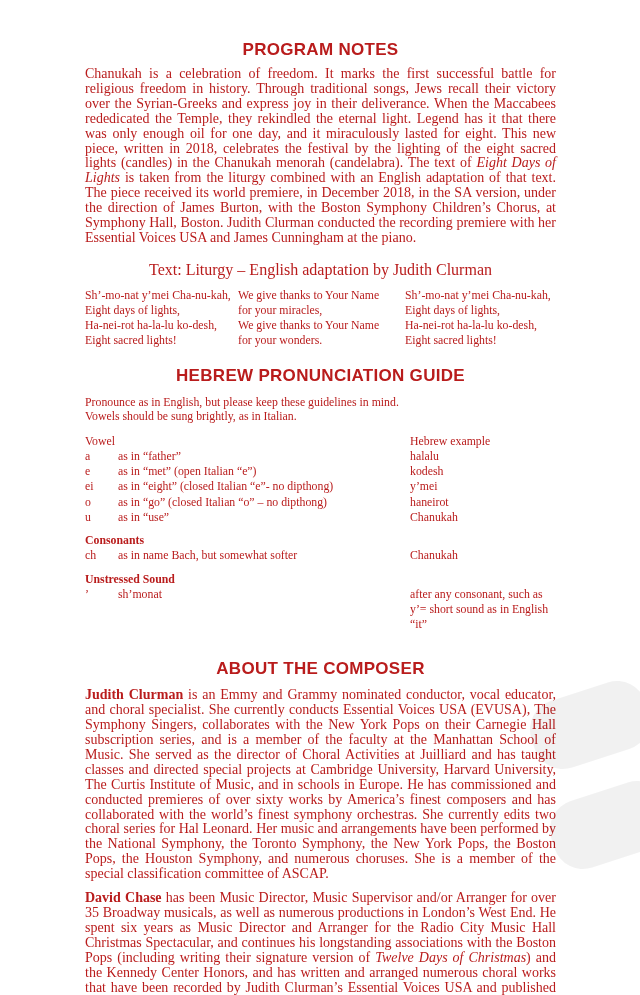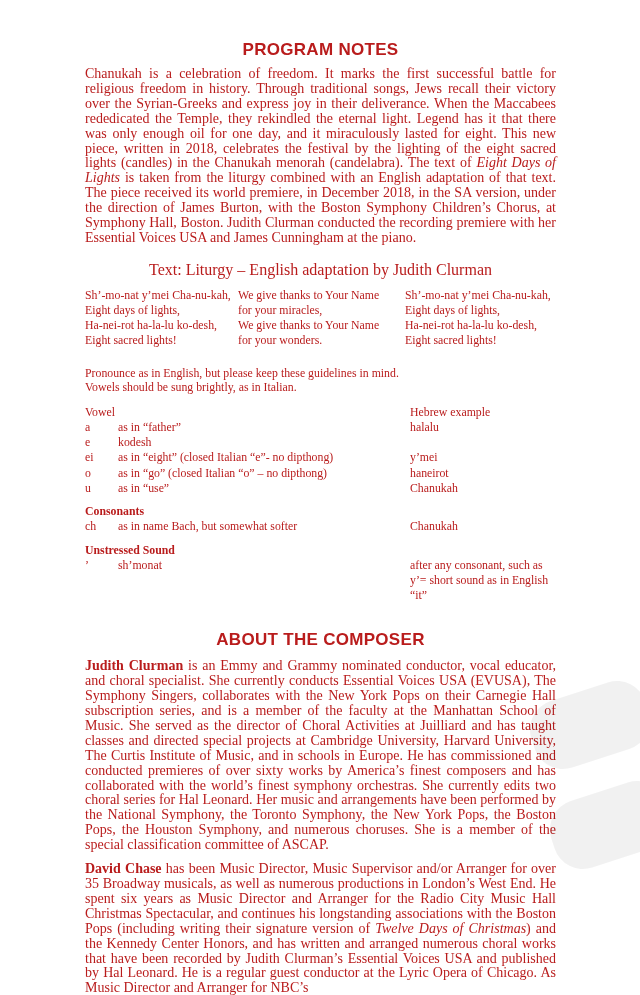--- a/index.html
+++ b/index.html
@@ -107,38 +107,40 @@
         <div class="tt-col">
           <div>Sh’-mo-nat y’mei Cha-nu-kah,</div>
           <div>Eight days of lights,</div>
           <div>Ha-nei-rot ha-la-lu ko-desh,</div>
           <div>Eight sacred lights!</div>
         </div>
       </div>
     </section>
 
     <section class="mt18">
+      <h1 class="sec">HEBREW PRONUNCIATION GUIDE</h1>
       <div class="pr-intro small">
         <div>Pronounce as in English, but please keep these guidelines in mind.</div>
         <div>Vowels should be sung brightly, as in Italian.</div>
       </div>
 
       <div class="pr-table">
         <div class="pr-row pr-head">
           <span class="span2">Vowel</span>
           <span>Hebrew example</span>
         </div>
 
         <div class="pr-row">
           <span>a</span>
           <span>as in “father”</span>
           <span>halalu</span>
         </div>
         <div class="pr-row">
           <span>e</span>
+          <span>as in “met” (open Italian “e”)</span>
           <span>kodesh</span>
         </div>
         <div class="pr-row">
           <span>ei</span>
           <span>as in “eight” (closed Italian “e”- no dipthong)</span>
           <span>y’mei</span>
         </div>
         <div class="pr-row">
           <span>o</span>
           <span>as in “go” (closed Italian “o” – no dipthong)</span>

